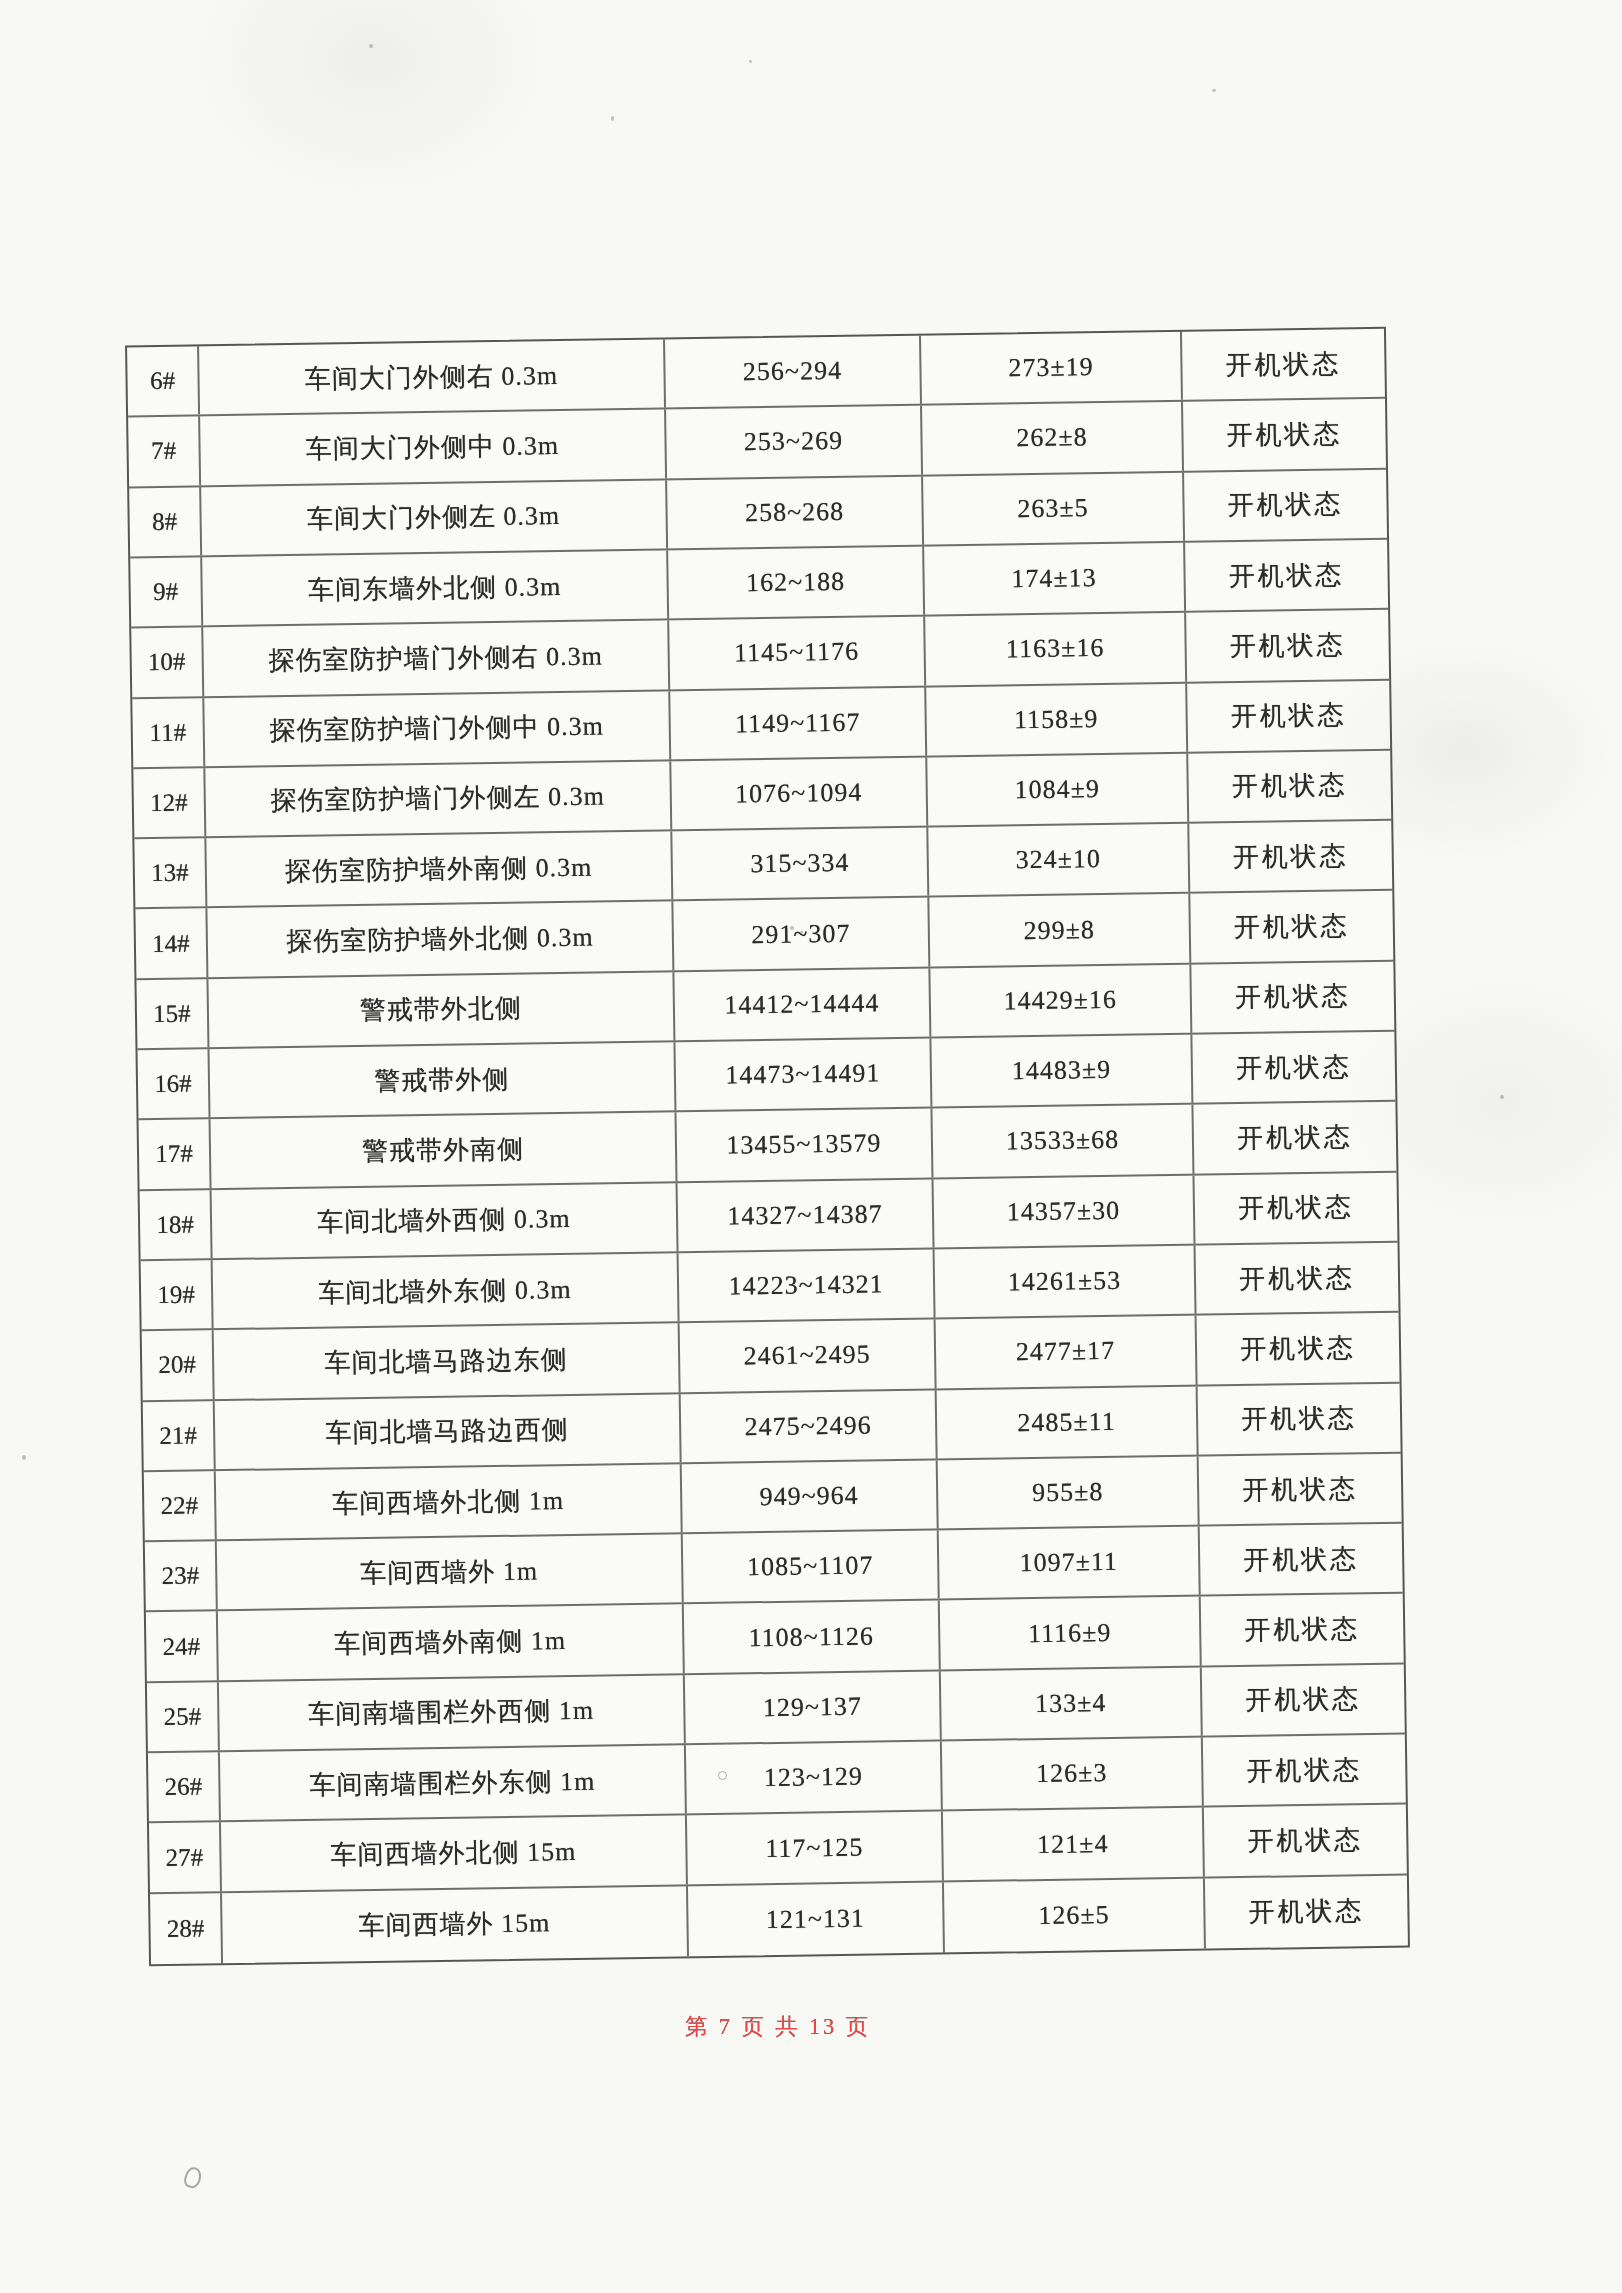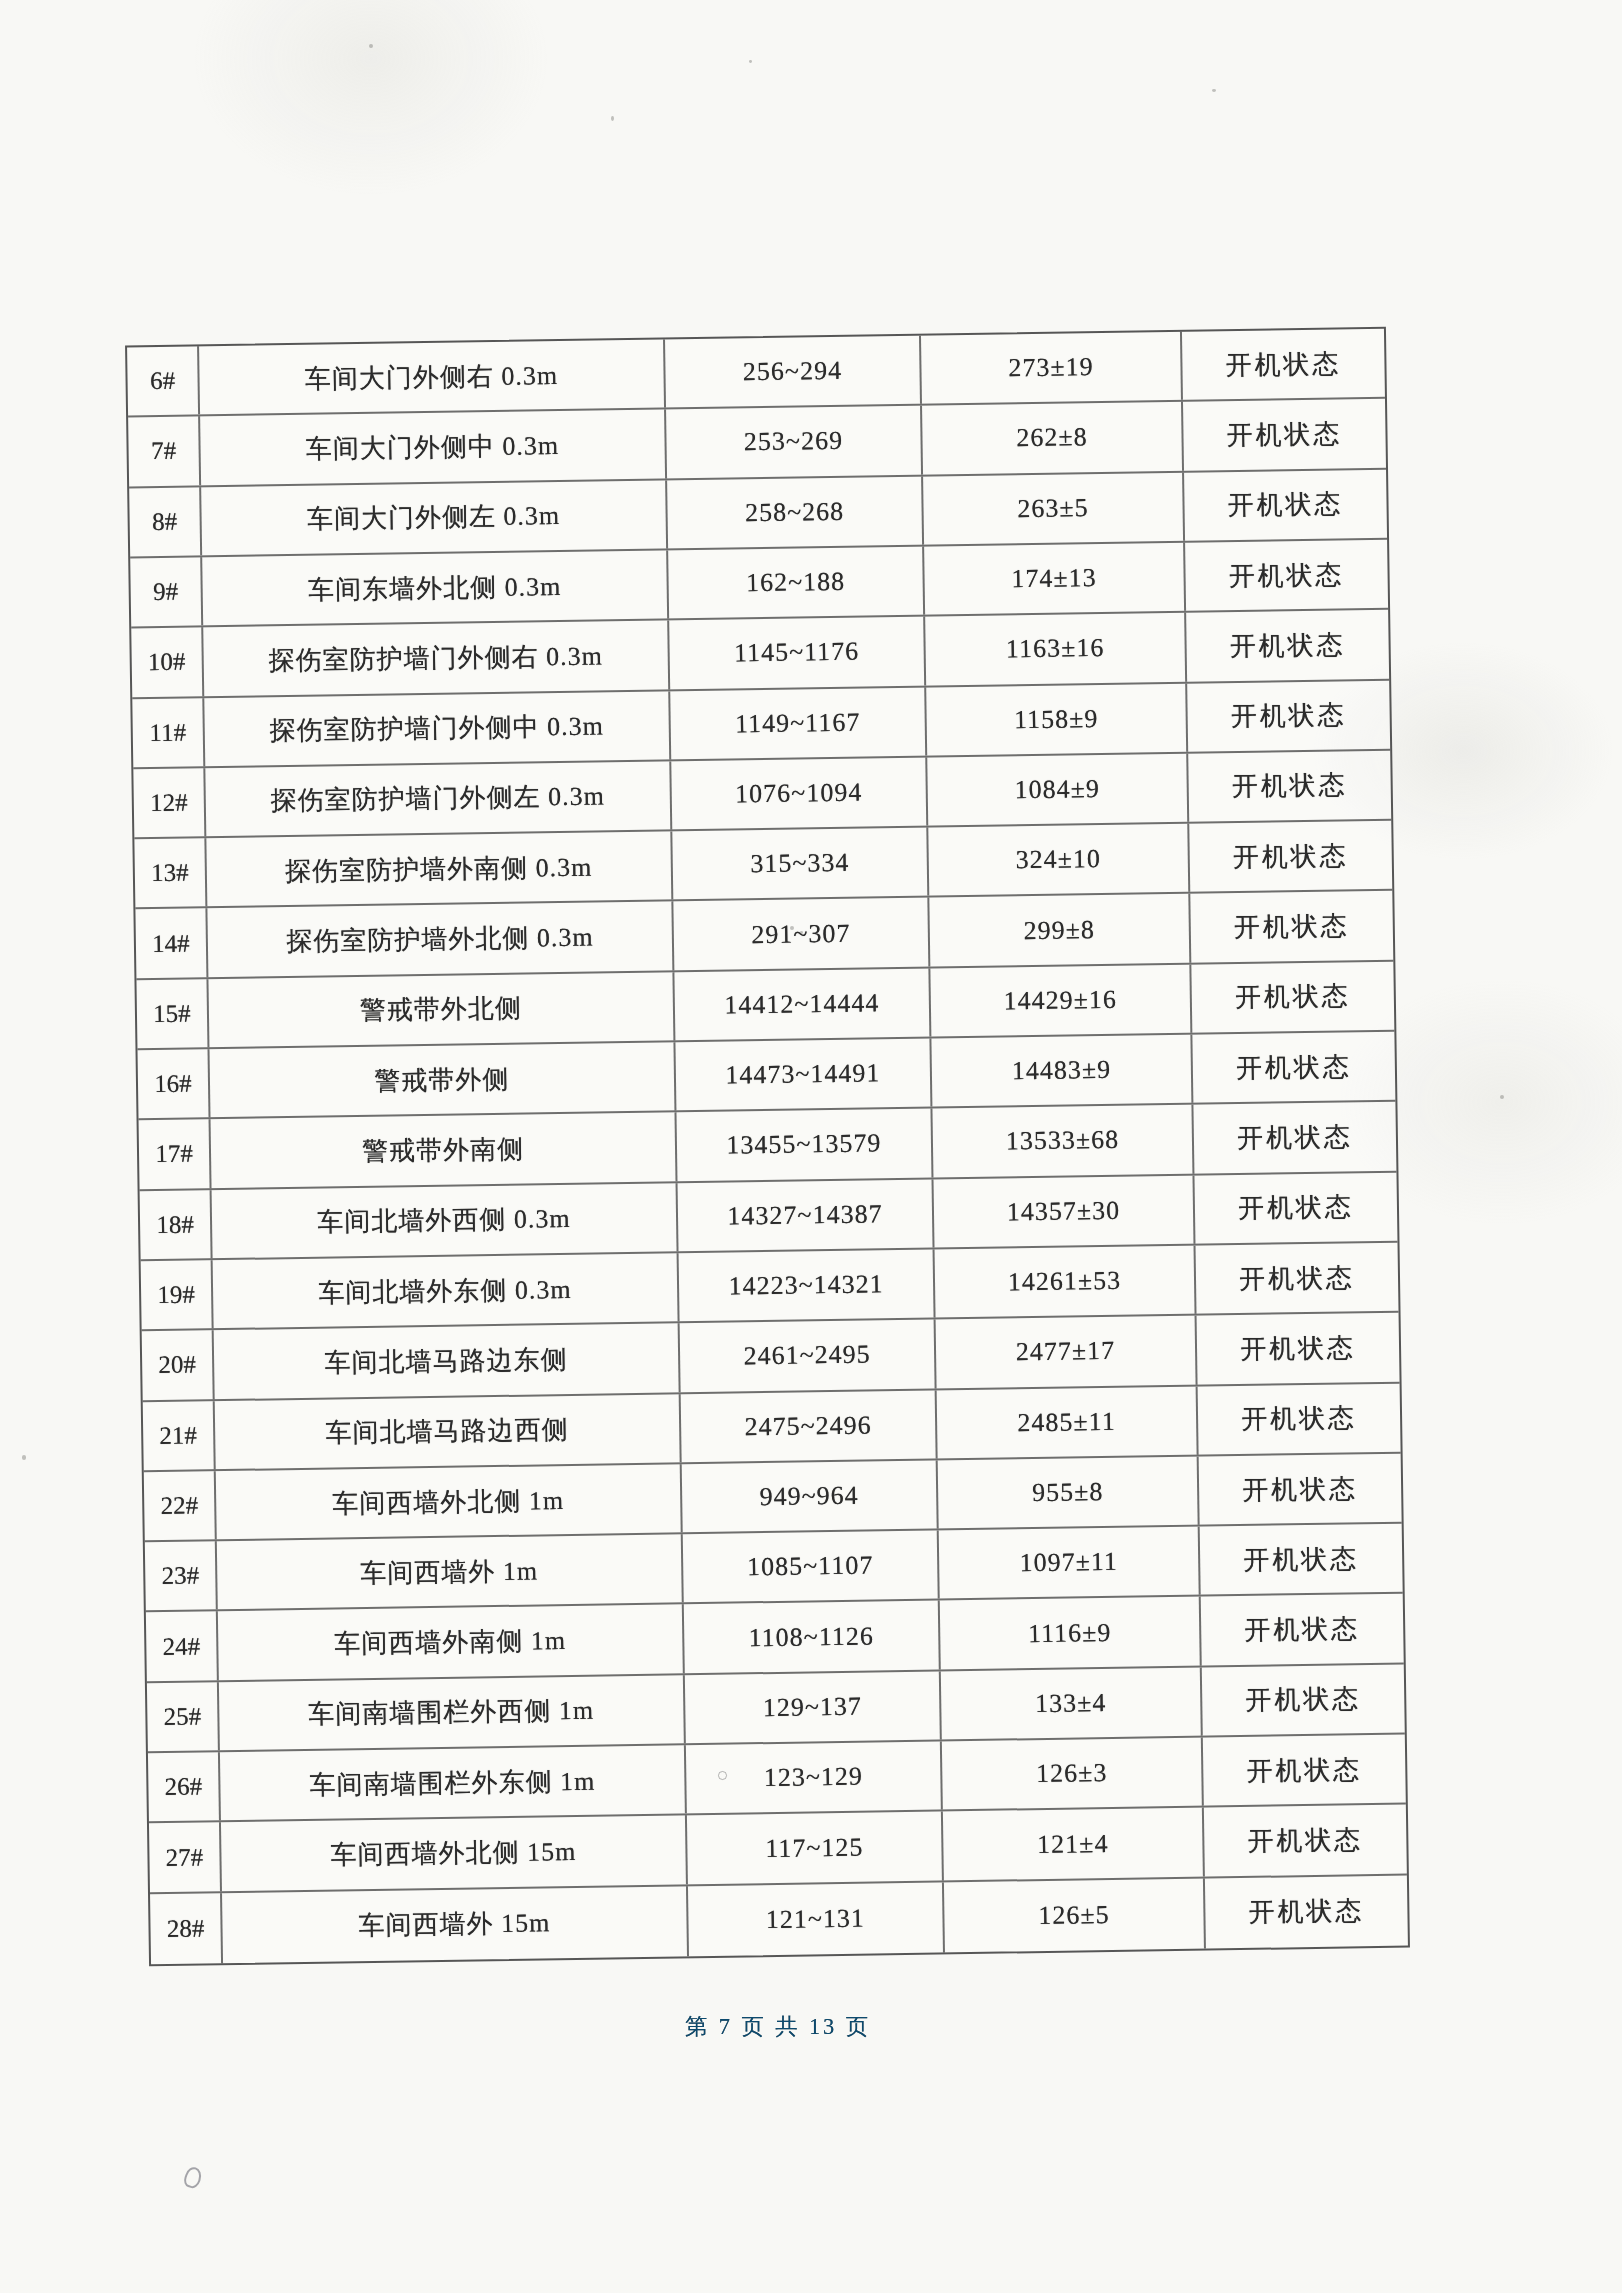--- a/index.html
+++ b/index.html
@@ -57,21 +57,21 @@
   .c5 { letter-spacing: 2.9px; }
 
   
   .page-footer {
     position: absolute;
     top: 2011px;
     left: 778px;
     transform: translateX(-50%);
     font-size: 22.4px;
     letter-spacing: 2.9px;
-    color: #0c4a6e;
+    color: #ef4444;
     text-shadow: 0 0 0.6px rgba(40,40,40,0.7);
     white-space: nowrap;
   }
 
   
   .speck {
     position: absolute;
     border-radius: 50%;
     background: rgba(125,125,120,0.45);
   }

